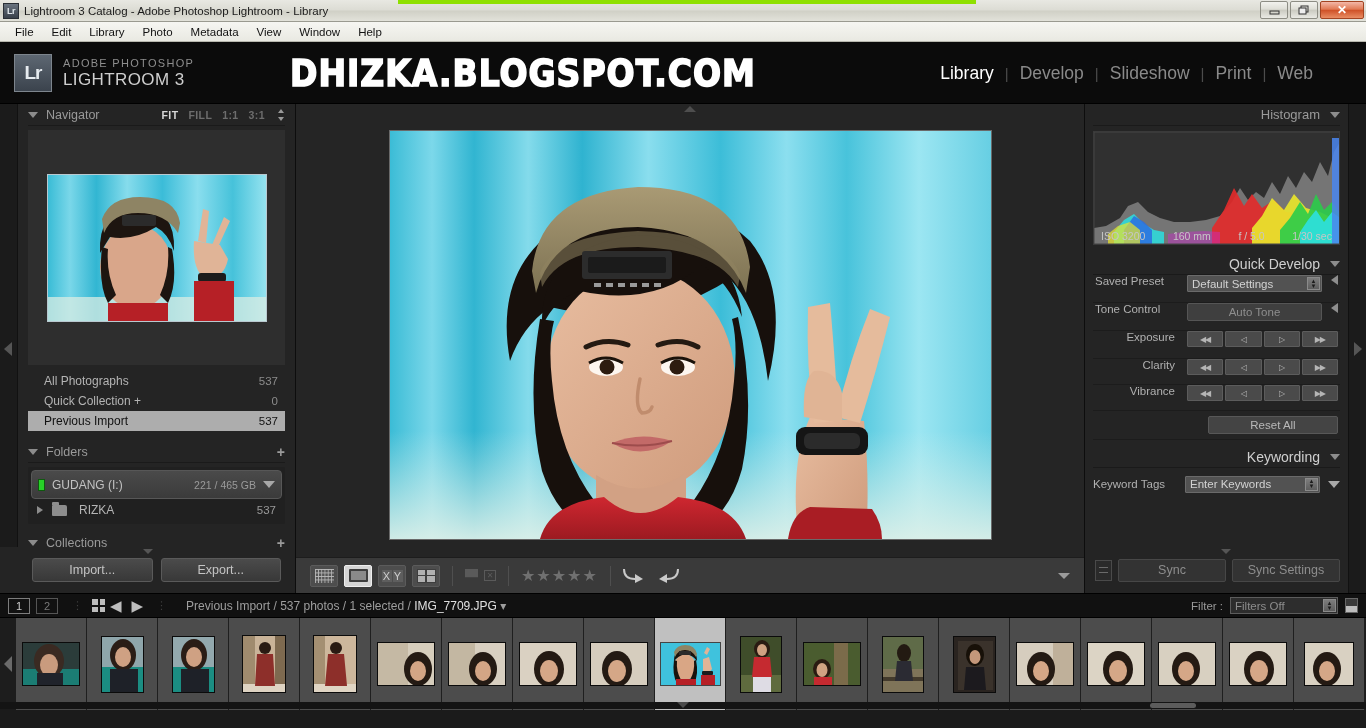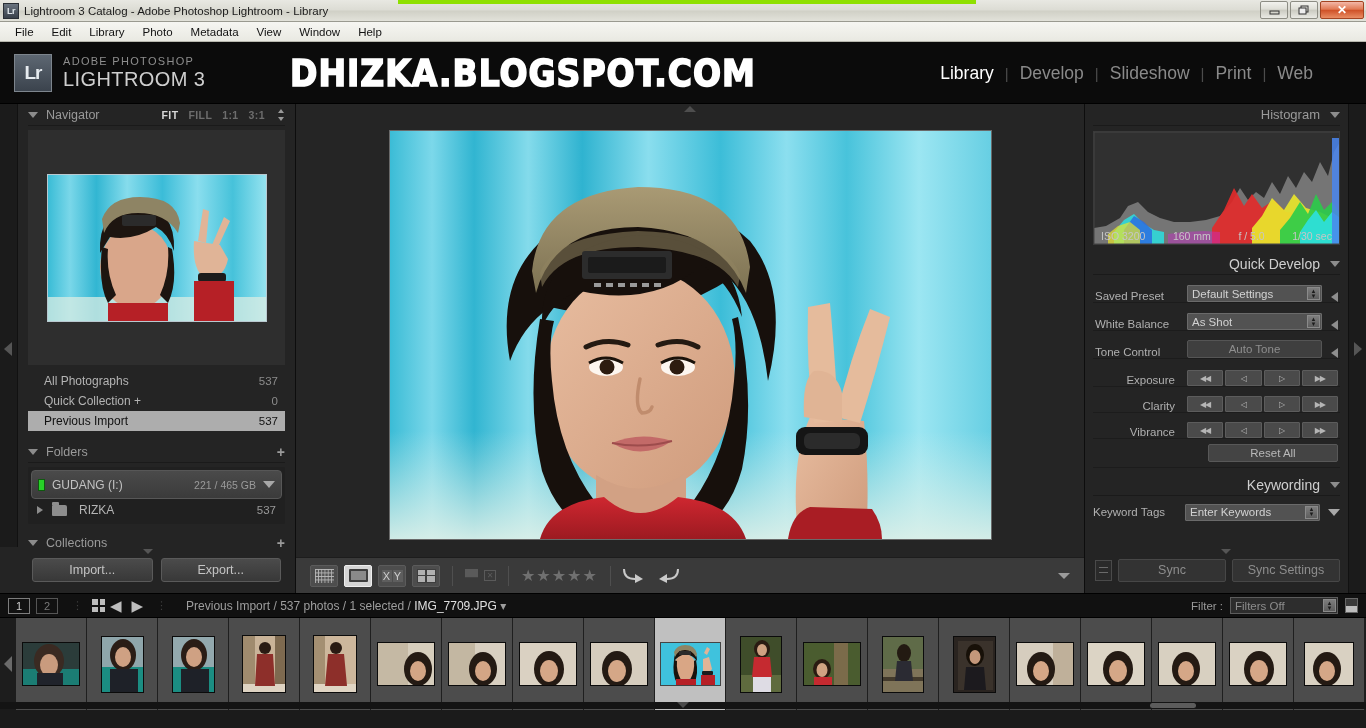--- a/index.html
+++ b/index.html
@@ -79,21 +79,21 @@
     border: 1px solid #7d858d;
     display: flex; align-items: center; justify-content: center;
     color: #e6ebef; font-size: 19px; font-weight: bold; letter-spacing: -1px;
   }
   .lr-word { margin-left: 11px; line-height: 1; }
   .lr-word .small {
     font-size: 11px; color: #8e8e8e; letter-spacing: 1.3px; display: block;
     margin-bottom: 2px;
   }
   .lr-word .big {
-    font-size: 20px; color: #cfcfcf; letter-spacing: 0.4px; display: block;
+    font-size: 17px; color: #cfcfcf; letter-spacing: 0.4px; display: block;
     font-weight: 300;
   }
   .watermark {
     position: absolute; left: 290px; top: 50%; transform: translateY(-50%);
     font-family: "DejaVu Sans", sans-serif;
     font-size: 33px; font-weight: bold; color: #ffffff;
     letter-spacing: 1px;
     -webkit-text-stroke: 1.5px #fff;
     transform: translateY(-50%) scaleY(1.12);
   }
@@ -337,21 +337,21 @@
     height: 114px; margin-top: 5px;
     background: #2b2b2b; border: 1px solid #3a3a3a;
     position: relative; overflow: hidden;
   }
   .hist-exif {
     position: absolute; bottom: 2px; left: 0; width: 100%;
     display: flex; justify-content: space-between; padding: 0 7px;
     font-size: 10.5px; color: #c6c6c6;
   }
   .qd-row {
-    display: flex; align-items: flex-end; height: 28px;
+    display: flex; align-items: flex-start; height: 28px;
     border-bottom: 1px solid #1c1c1c;
     padding: 0 2px;
   }
   .qd-label { font-size: 11.5px; color: #b0b0b0; width: 92px; }
   .qd-label.right { text-align: right; padding-right: 12px; }
   .qd-select {
     flex: 1; height: 17px; background: #525252; border: 1px solid #6a6a6a;
     color: #d2d2d2; font-size: 11.5px; display: flex; align-items: center;
     padding: 0 4px; position: relative; border-radius: 1px;
   }
@@ -824,28 +824,20 @@
 
         <div class="qd-row">
           <span class="qd-label">Saved Preset</span>
           <span class="qd-select">
             <span>Default Settings</span>
             <span class="qd-spin">▲<br>▼</span>
           </span>
           <span class="qd-arrow-l"></span>
         </div>
 
-        <div class="qd-row">
-          <span class="qd-label">White Balance</span>
-          <span class="qd-select">
-            <span>As Shot</span>
-            <span class="qd-spin">▲<br>▼</span>
-          </span>
-          <span class="qd-arrow-l"></span>
-        </div>
 
         <div class="qd-row">
           <span class="qd-label">Tone Control</span>
           <span class="qd-autotone">Auto Tone</span>
           <span class="qd-arrow-l"></span>
         </div>
 
         <div class="qd-row">
           <span class="qd-label right">Exposure</span>
           <span class="qd-stepper">

